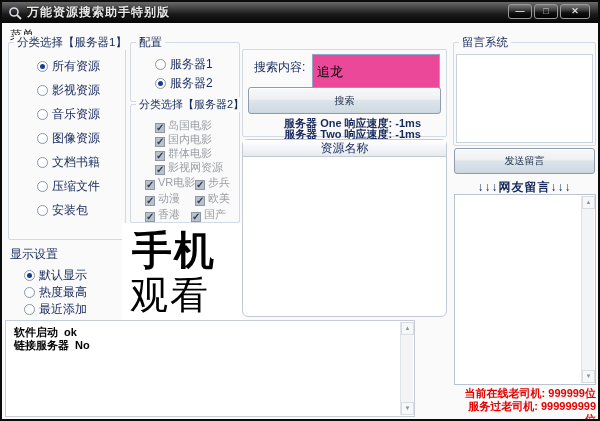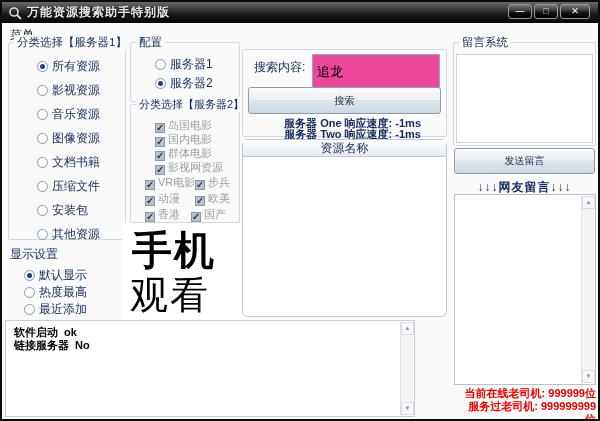--- a/index.html
+++ b/index.html
@@ -134,24 +134,20 @@
       <span class="rlabel">文档书籍</span>
     </div>
     <div class="radio-row" style="margin-bottom:10px;">
       <span class="radio"></span>
       <span class="rlabel">压缩文件</span>
     </div>
     <div class="radio-row" style="margin-bottom:10px;">
       <span class="radio"></span>
       <span class="rlabel">安装包</span>
     </div>
-    <div class="radio-row">
-      <span class="radio"></span>
-      <span class="rlabel">其他资源</span>
-    </div>
   </div>
 
   <span class="sec-label">显示设置</span>
   <div style="position:absolute; left:22px; top:266px;">
     <div class="radio-row" style="margin-bottom:3px;">
       <span class="radio sel"></span>
       <span class="rlabel">默认显示</span>
     </div>
     <div class="radio-row" style="margin-bottom:3px;">
       <span class="radio"></span>

